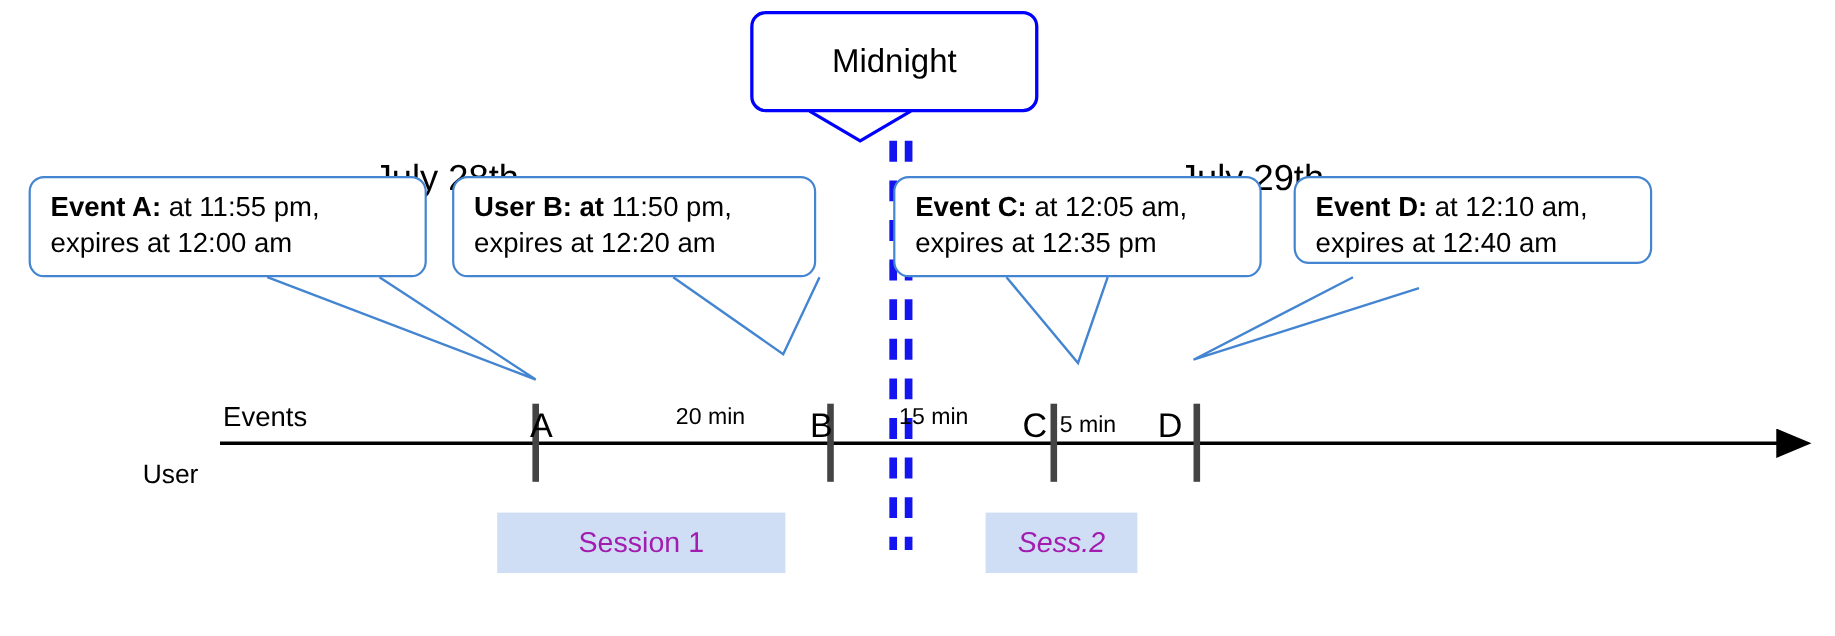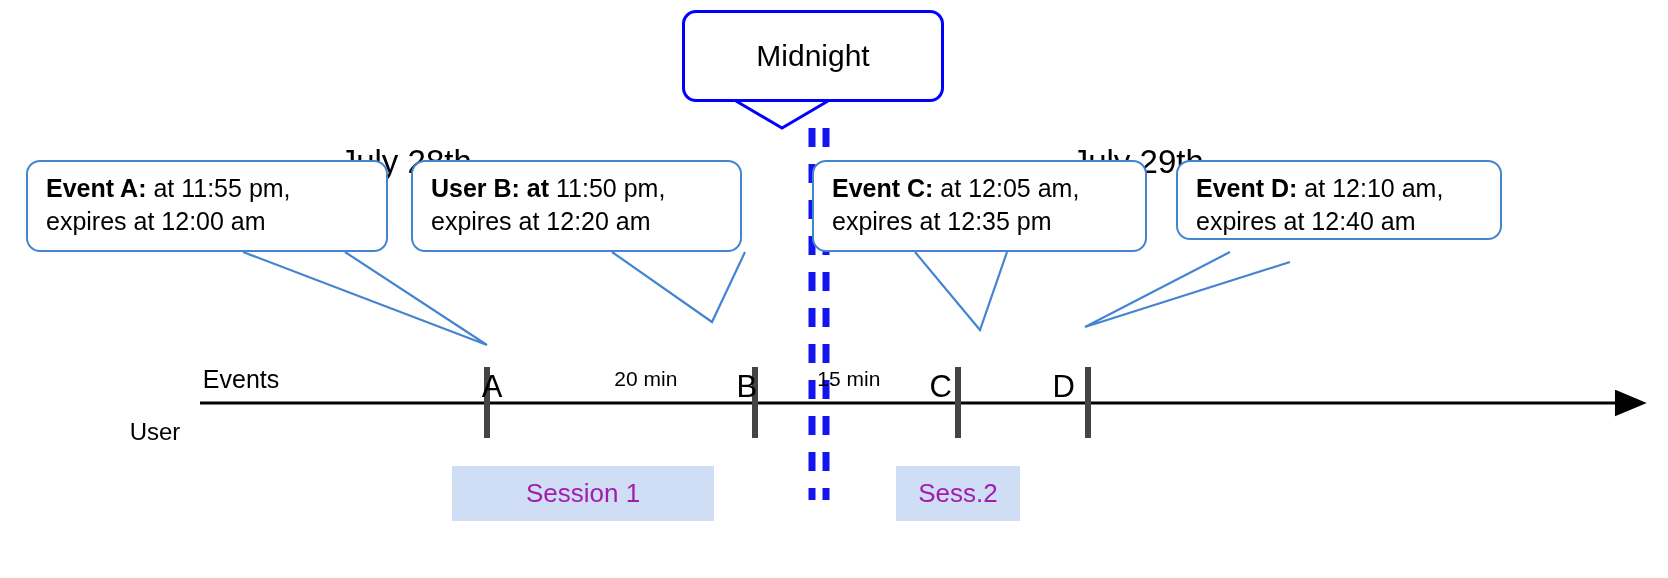--- a/index.html
+++ b/index.html
@@ -162,21 +162,24 @@
   <div class="txt marker-label" style="left:1018px; top:327px;">
     <span>D</span>
   </div>
 
   <div class="txt gap-label" style="left:591px; top:339px;">
     <span>20 min</span>
   </div>
   <div class="txt gap-label" style="left:794px; top:339px;">
     <span>15 min</span>
   </div>
+  <div class="txt gap-label" style="left:940px; top:347px;">
+    <span>5 min</span>
+  </div>
 
   <div class="session" style="left:452px; top:466px; width:262px; height:55px;">
     <span>Session 1</span>
   </div>
-  <div class="session" style="left:896px; top:466px; width:124px; height:55px;">
+  <div class="session" style="left:896px; top:466px; width:138px; height:55px;font-style:italic;">
     <span>Sess.2</span>
   </div>
 
 </div>
 
 </body></html>

